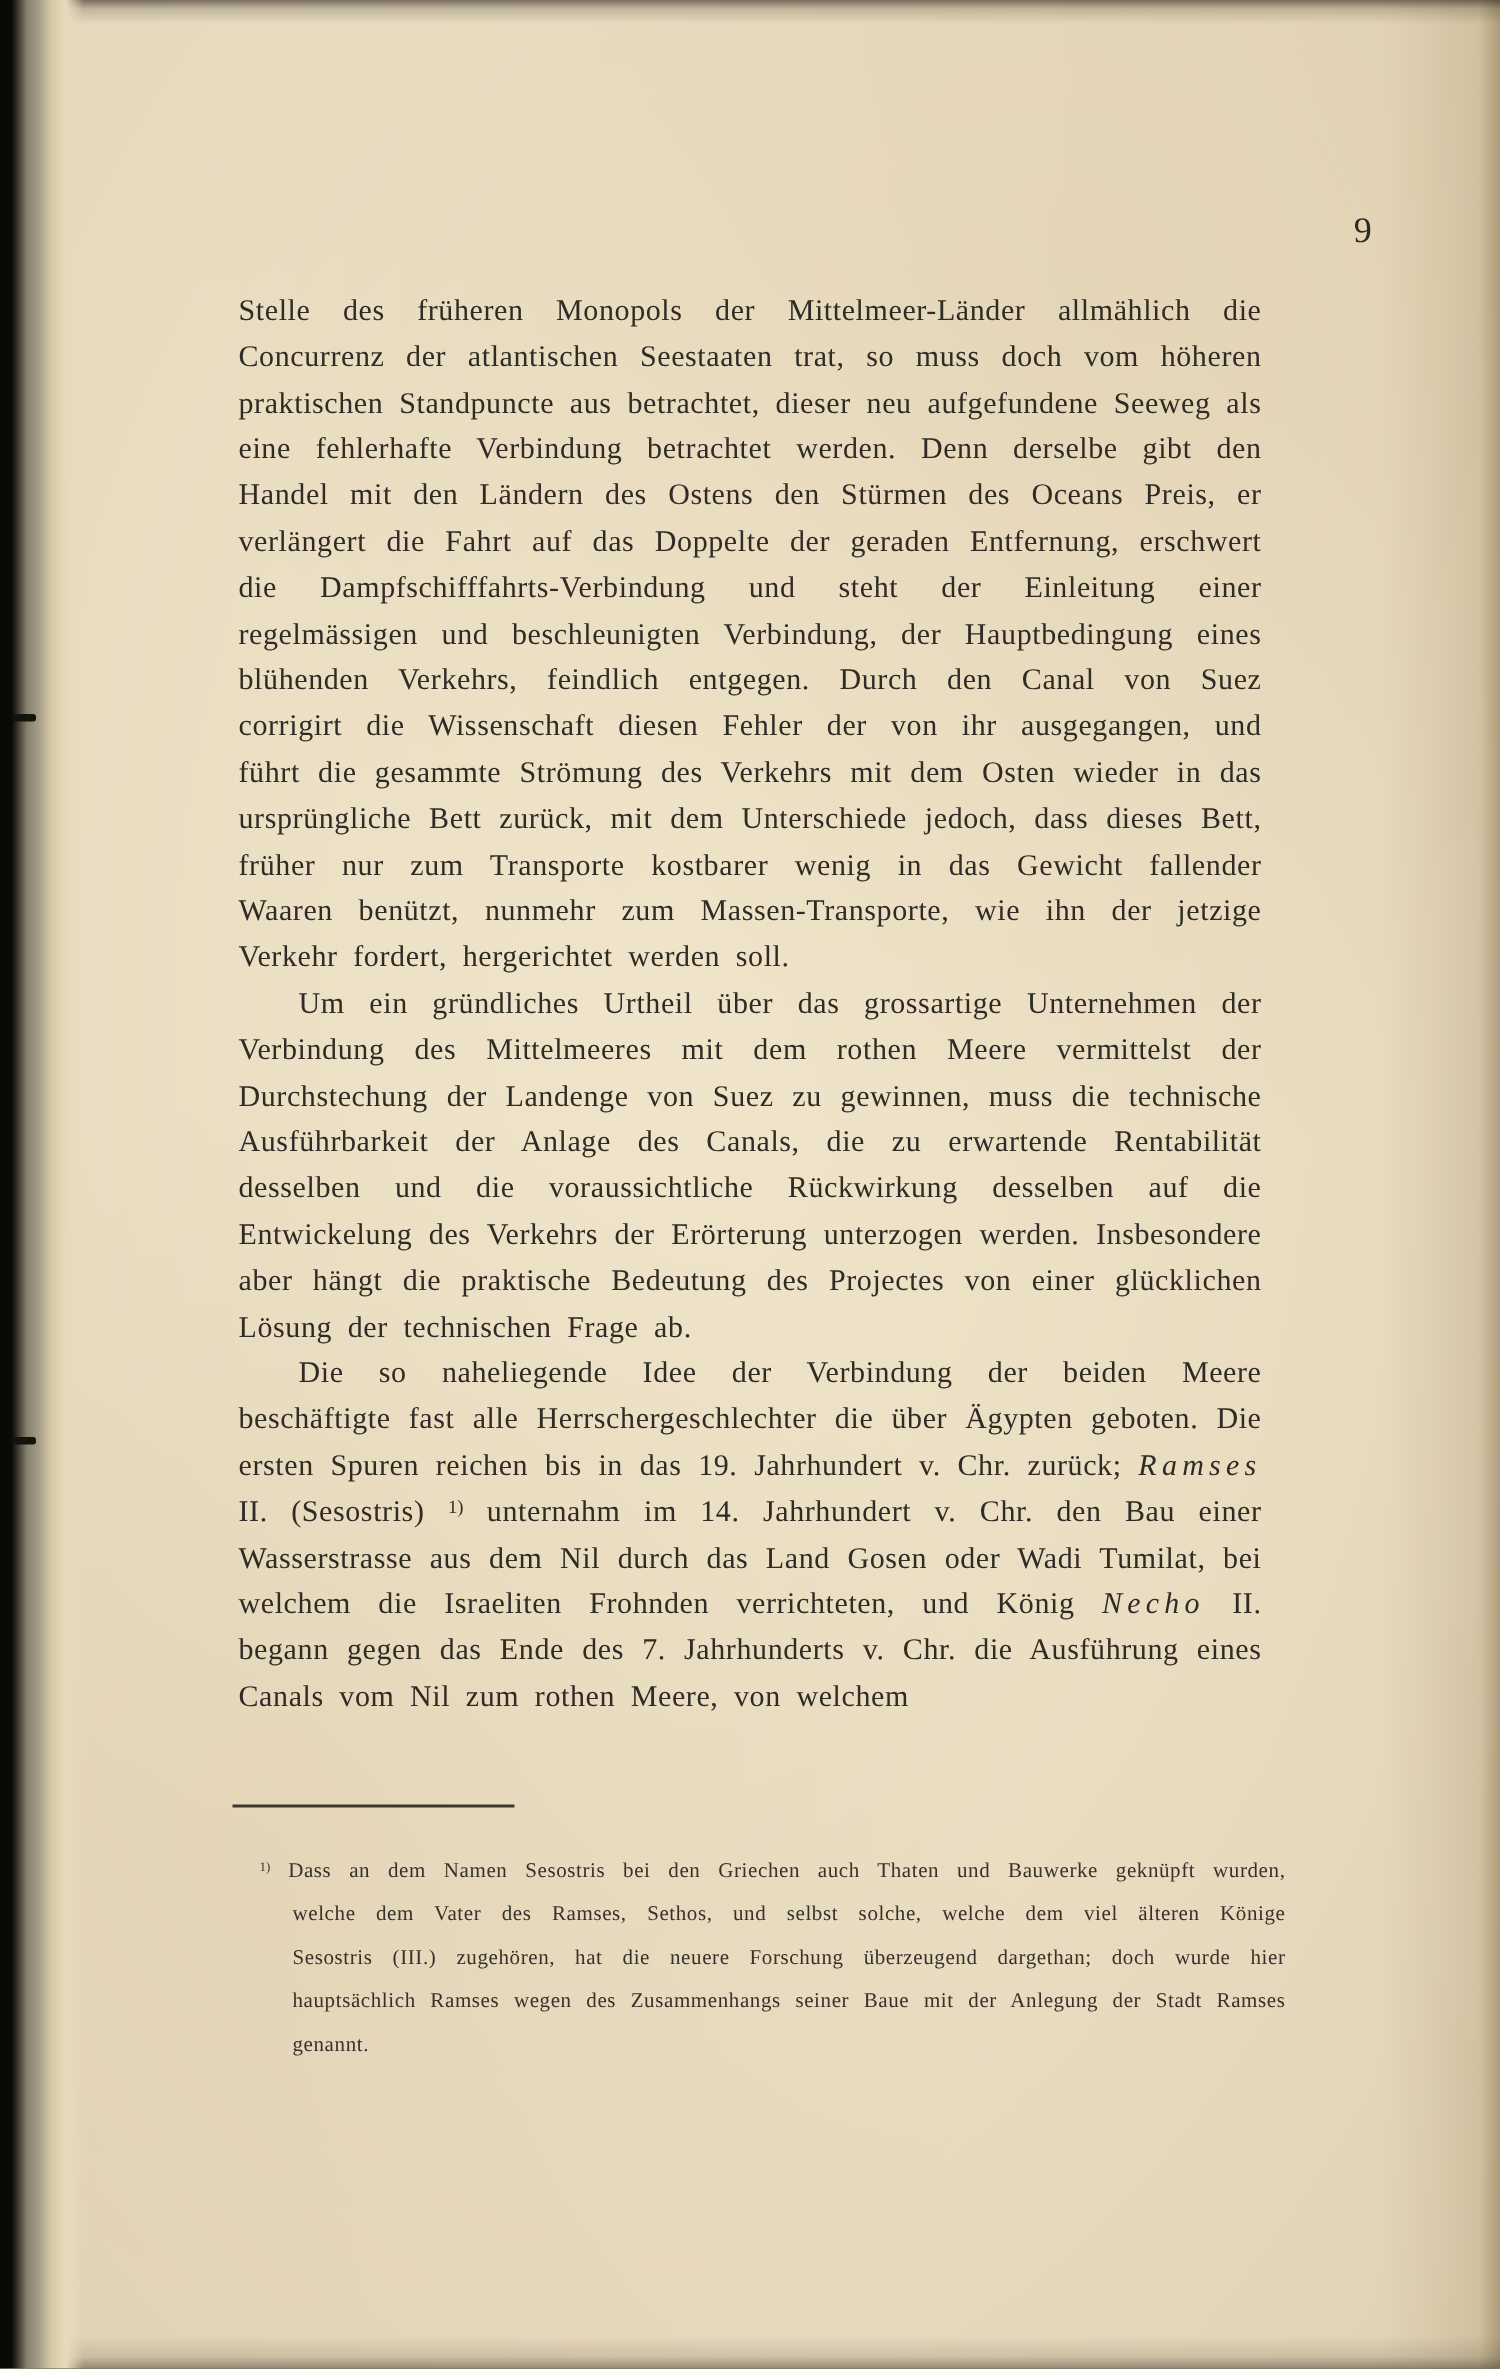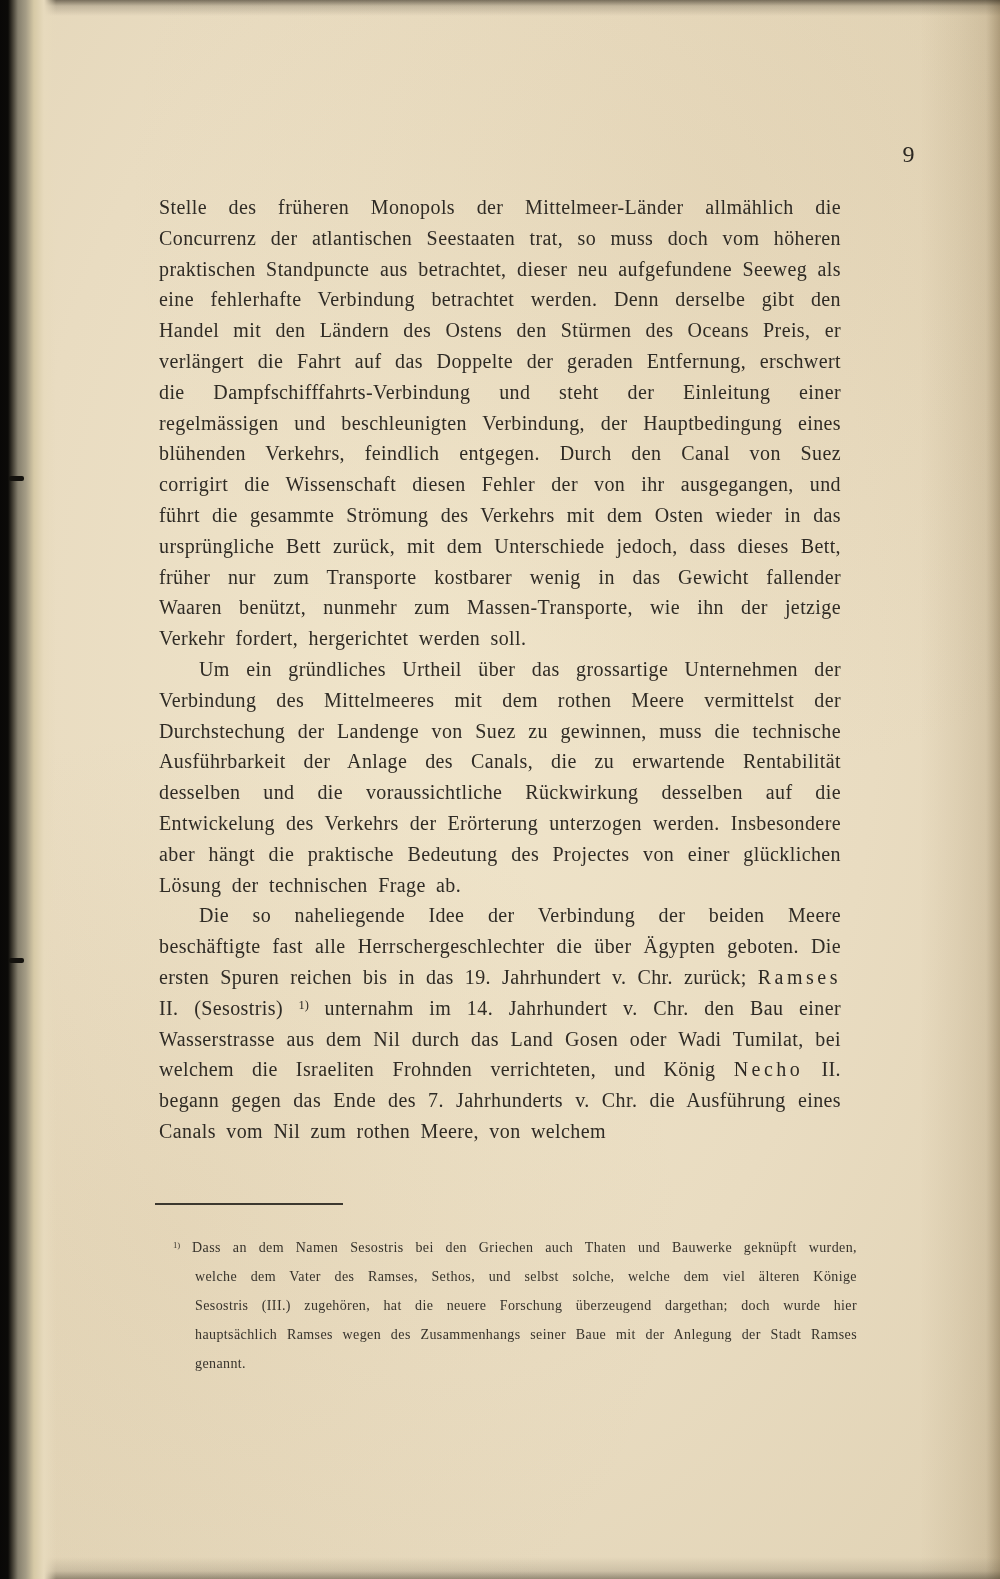--- a/index.html
+++ b/index.html
@@ -58,21 +58,21 @@
   .para {
     margin: 0;
     font-size: 20px;
     line-height: 30.8px;
     text-align: justify;
     word-spacing: 5px;
     letter-spacing: 0.4px;
   }
   .para.indent { text-indent: 40px; }
 
-  .spaced { letter-spacing: 3.5px; }
+  .spaced { letter-spacing: 3.5px; font-style: italic; }
   .sup {
     font-size: 0.62em;
     vertical-align: 0.45em;
     letter-spacing: 0;
     line-height: 0;
   }
 
   .footnote-rule {
     position: absolute;
     left: 155px;

